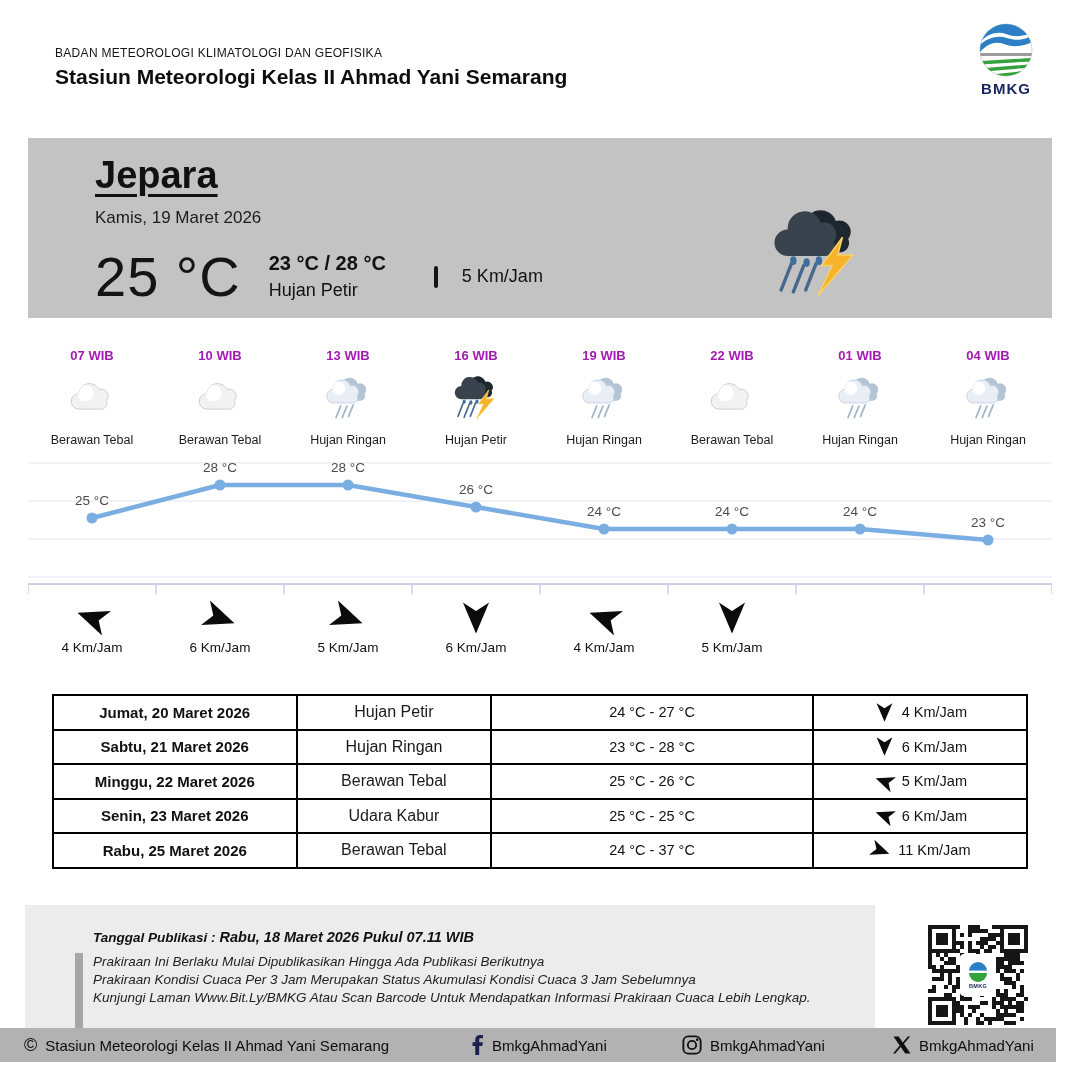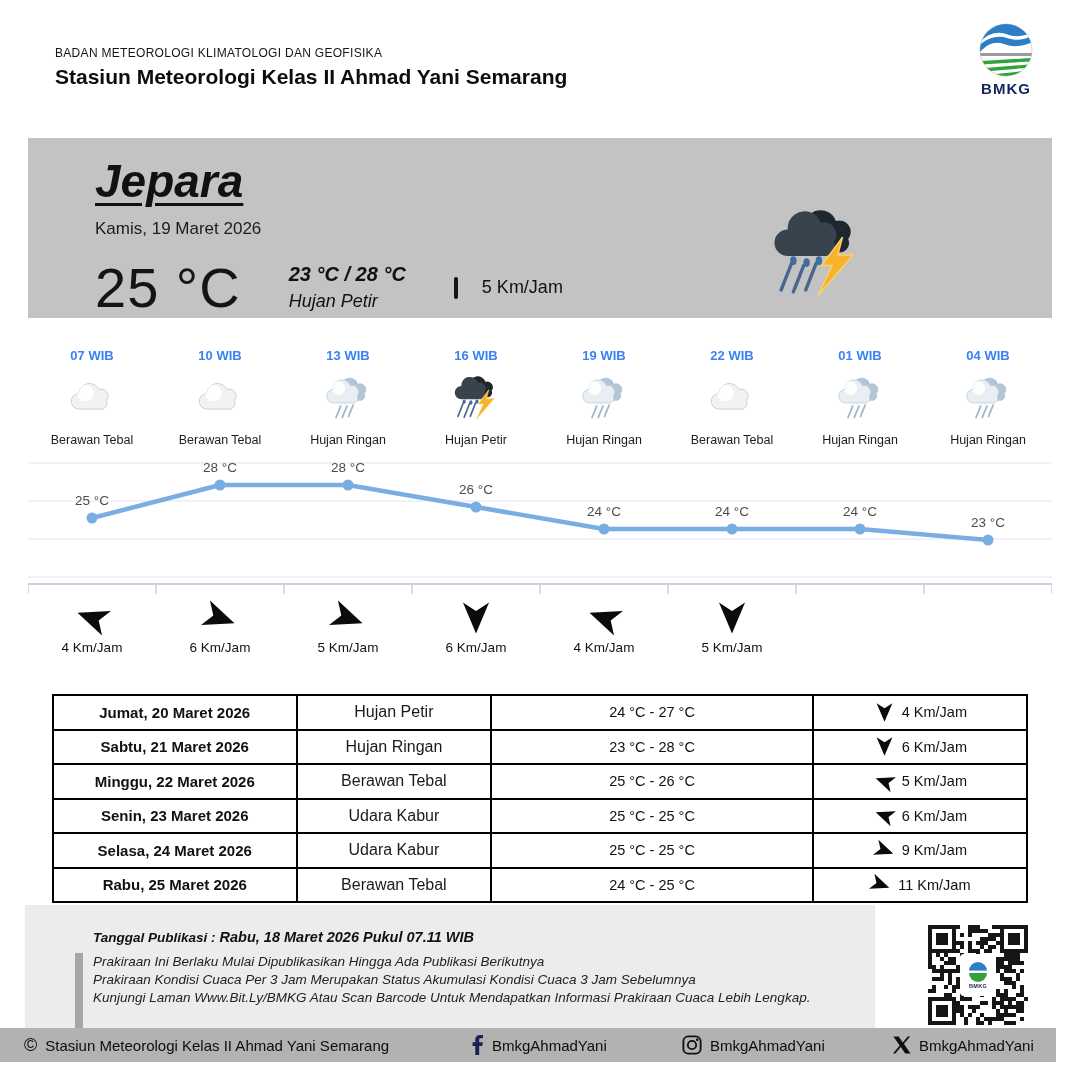--- a/index.html
+++ b/index.html
@@ -10,36 +10,36 @@
   .header-block{position:absolute;left:55px;top:46px;}
   .agency{font-size:12px;letter-spacing:.3px;color:#151515;}
   .station{font-size:21px;font-weight:bold;margin-top:5px;color:#0d0d0d;}
   .brand{position:absolute;right:36px;top:22px;width:76px;text-align:center;}
   .brand svg{display:block;margin:0 auto;}
   .brand-label{font-size:15px;font-weight:bold;color:#16265c;letter-spacing:1px;margin-top:2px;}
 
   
   .hero{position:absolute;left:28px;top:138px;width:1024px;height:180px;background:#c3c3c3;}
   .hero-inner{padding:16px 0 0 67px;}
-  .city{font-size:46px;font-weight:bold;text-decoration:underline;text-decoration-thickness:3px;text-underline-offset:6px;font-style:italic;}
+  .city{font-size:38px;font-weight:bold;text-decoration:underline;text-decoration-thickness:3px;text-underline-offset:6px;}
   .hero-date{font-size:17px;margin-top:11px;color:#1c1c1c;}
   .now-row{display:flex;align-items:center;margin-top:16px;}
   .big-temp{font-size:56px;font-weight:400;letter-spacing:1px;color:#141414;}
-  .mid-block{margin-left:48px;font-style:italic;}
+  .mid-block{margin-left:28px;}
   .range{font-size:20px;font-weight:bold;}
   .cond{font-size:18px;margin-top:5px;}
   .wind-bar{width:4px;height:22px;background:#141414;border-radius:2px;margin-left:48px;}
   .hero-wind{font-size:18px;margin-left:24px;}
   .hero-icon-slot{position:absolute;left:737px;top:70px;width:104px;height:95px;}
   .hero-icon-slot svg{width:104px;height:95px;}
 
   
   .hourly{position:absolute;left:28px;top:348px;width:1024px;display:flex;}
   .hour-col{width:128px;text-align:center;}
-  .hour-time{font-size:13px;font-weight:bold;color:#3b82f6;}
+  .hour-time{font-size:13px;font-weight:bold;color:#a21caf;}
   .hour-icon{height:52px;margin-top:10px;display:flex;align-items:center;justify-content:center;}
   .hour-icon svg{width:52px;height:46px;}
   .hour-cond{font-size:12.5px;margin-top:8px;color:#1c1c1c;}
 
   
   .chart-wrap{position:absolute;left:28px;top:455px;width:1024px;height:145px;}
   .chart-wrap svg{width:1024px;height:145px;display:block;}
 
   
   .winds{position:absolute;left:28px;top:598px;width:1024px;display:flex;}
@@ -439,38 +439,23 @@
           <span class="dart-slot">
   <svg viewBox="0 0 64 64" style="transform-origin: 50% 50%; transform: rotate(200deg);">
     <polygon points="6,10 58,32 6,54 20,32" fill="#0b0b0b"></polygon>
   </svg>
 </span>
           <span>6 Km/Jam</span>
             </div>
           </td>
       </tr>
       <tr>
-        <td class="c-date">Selasa, 24 Maret 2026</td>
-        <td class="c-cond">Udara Kabur</td>
-        <td class="c-temp">25 °C - 25 °C</td>
-        <td class="c-wind">
-            <div class="wind-cell">
-          <span class="dart-slot">
-  <svg viewBox="0 0 64 64" style="transform-origin: 50% 50%; transform: rotate(20deg);">
-    <polygon points="6,10 58,32 6,54 20,32" fill="#0b0b0b"></polygon>
-  </svg>
-</span>
-          <span>9 Km/Jam</span>
-            </div>
-          </td>
-      </tr>
-      <tr>
         <td class="c-date">Rabu, 25 Maret 2026</td>
         <td class="c-cond">Berawan Tebal</td>
-        <td class="c-temp">24 °C - 25 °C</td>
+        <td class="c-temp">24 °C - 37 °C</td>
         <td class="c-wind">
             <div class="wind-cell">
           <span class="dart-slot">
   <svg viewBox="0 0 64 64" style="transform-origin: 50% 50%; transform: rotate(20deg);">
     <polygon points="6,10 58,32 6,54 20,32" fill="#0b0b0b"></polygon>
   </svg>
 </span>
           <span>11 Km/Jam</span>
             </div>
           </td>

